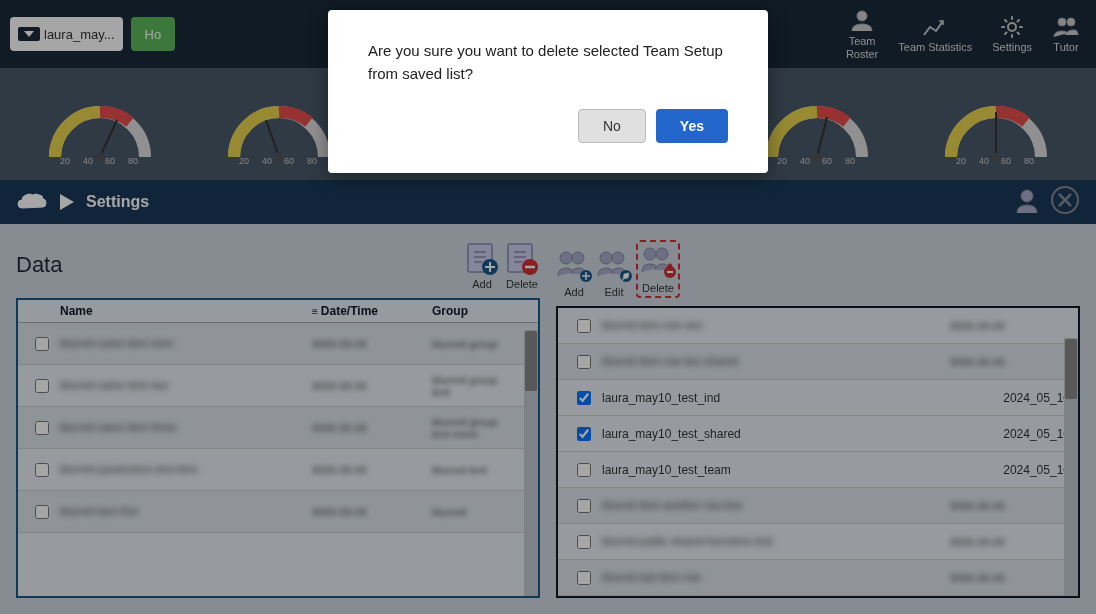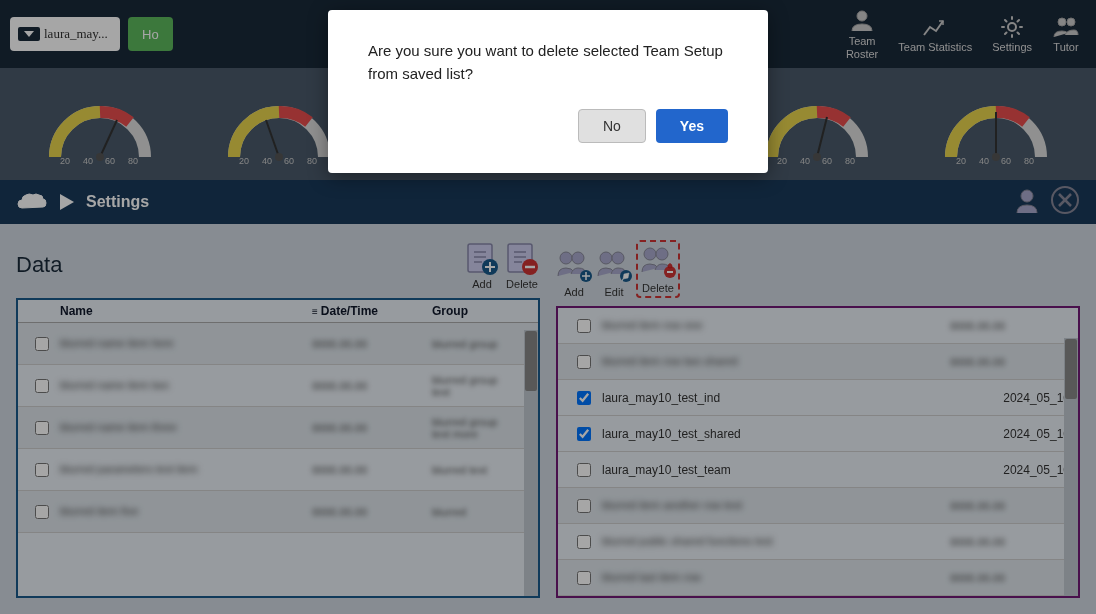--- a/index.html
+++ b/index.html
@@ -25,21 +25,20 @@
     }
     .nav-dropdown {
       display: flex;
       align-items: center;
       background: #fff;
       border-radius: 4px;
       padding: 4px 8px;
       gap: 4px;
       min-width: 110px;
       height: 34px;
-      font-family: Liberation Serif, serif;
     }
     .nav-text {
       color: #333;
       font-size: 13px;
     }
     .nav-green-btn {
       background: #5cb85c;
       color: white;
       border: none;
       border-radius: 4px;
@@ -216,21 +215,21 @@
       gap: 4px;
       align-items: flex-end;
     }
     .delete-btn-highlighted {
       border: 2px dashed #cc3333;
       border-radius: 4px;
       padding: 2px;
     }
 
     .facility-table {
-      border: 2px solid #701a75;
+      border: 2px solid #0f172a;
       background: #e8eef4;
       flex: 1;
       overflow: hidden;
       position: relative;
     }
     .facility-row {
       display: grid;
       grid-template-columns: 36px 1fr 120px;
       padding: 4px 8px;
       border-bottom: 1px solid #ccc;

